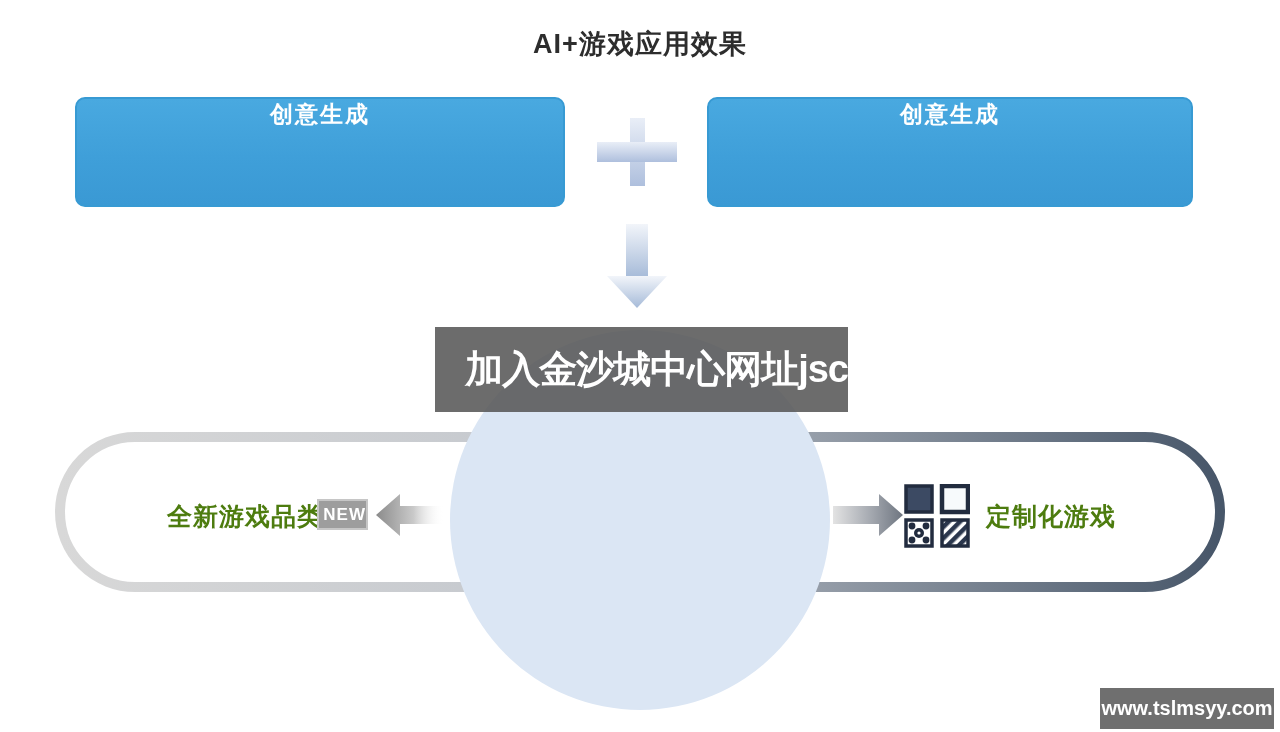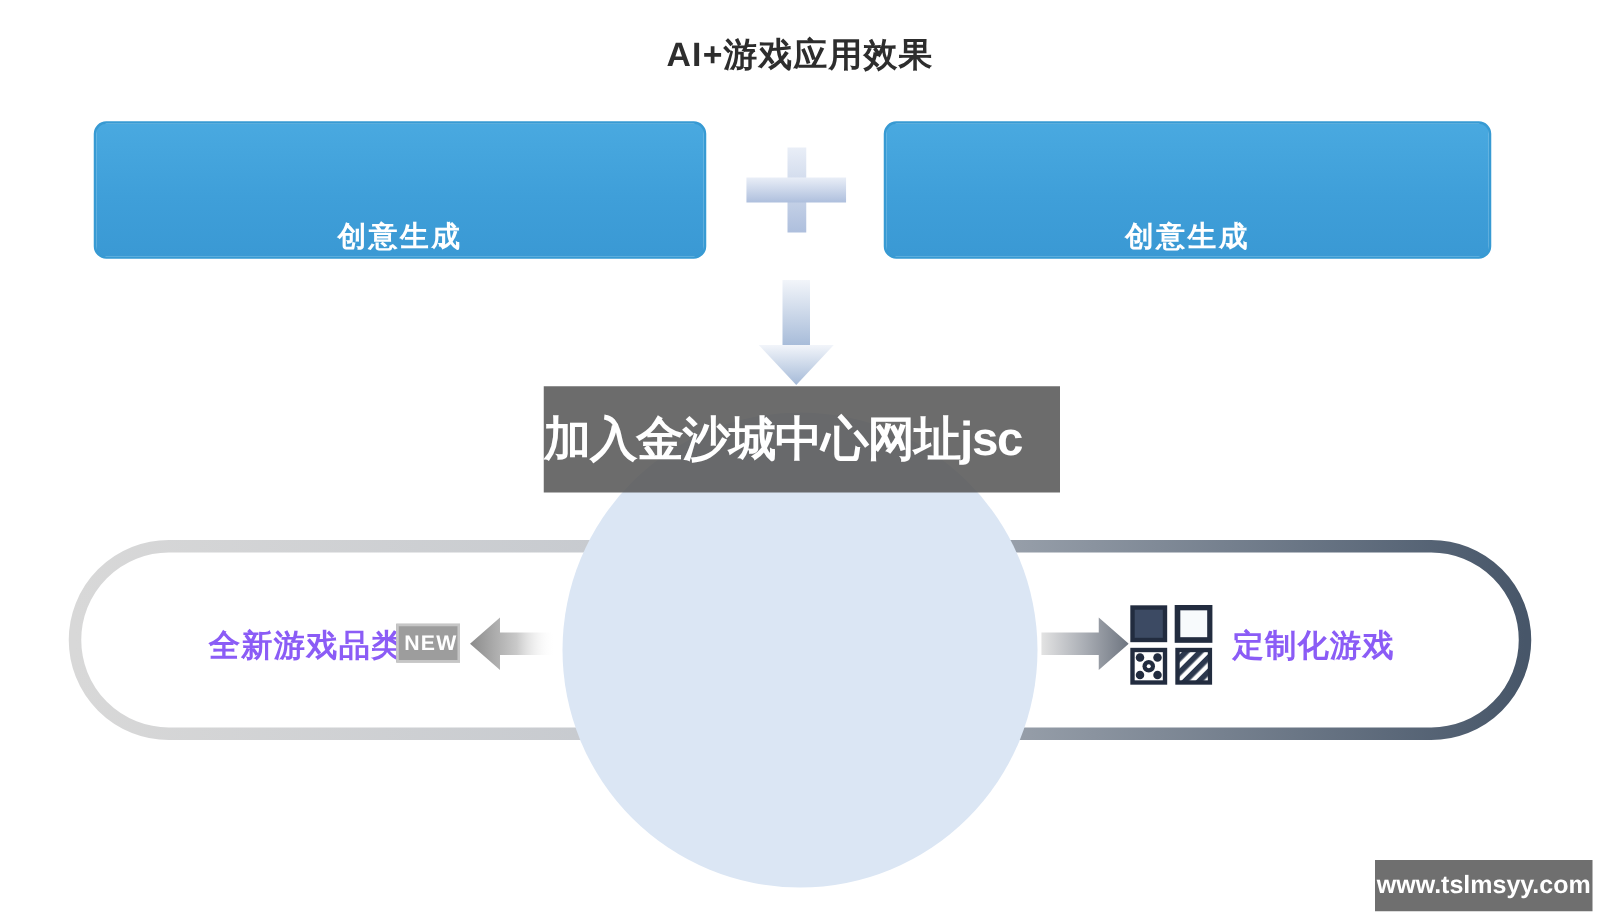--- a/index.html
+++ b/index.html
@@ -15,21 +15,21 @@
   .page-title {
     position: absolute; left: 0; right: 0; top: 26px;
     text-align: center; font-size: 27px; font-weight: bold; color: #2d2d2d;
     letter-spacing: 1px; z-index: 6;
   }
 
   .blue-box {
     position: absolute; top: 97px; height: 110px;
     background: linear-gradient(180deg, #49a9e0 0%, #3f9fd9 55%, #3a99d4 100%);
     border: 2px solid #379ad3; border-radius: 10px;
-    display: flex; align-items: flex-end; justify-content: center;
+    display: flex; align-items: flex-start; justify-content: center;
     color: #ffffff; font-size: 23px; font-weight: bold; letter-spacing: 2px;
     z-index: 5;
   }
   .blue-box.left  { left: 75px;  width: 490px; }
   .blue-box.right { left: 707px; width: 486px; }
 
   .plus-wrap   { position: absolute; left: 597px; top: 116px; z-index: 4; }
   .darrow-wrap { position: absolute; left: 605px; top: 224px; z-index: 4; }
 
   .track-wrap { position: absolute; left: 0; top: 0; z-index: 1; }
@@ -44,41 +44,41 @@
     display: flex; flex-direction: column; align-items: center;
   }
   .core .joystick { margin-top: 58px; }
   .core-label {
     margin-top: 10px; color: #ffffff; font-size: 24px; font-weight: bold;
     letter-spacing: 2px;
   }
 
   .branch-label {
     position: absolute; top: 500px; font-size: 25px; font-weight: bold;
-    color: #8b5cf6; letter-spacing: 1px; z-index: 5; white-space: nowrap;
+    color: #4d7c0f; letter-spacing: 1px; z-index: 5; white-space: nowrap;
   }
   .branch-label.left-side  { left: 167px; }
   .branch-label.right-side { left: 986px; }
 
   .new-badge {
     position: absolute; left: 317px; top: 499px; width: 51px; height: 31px;
     background: #9d9d9d; border: 2px solid #c6c6c6;
     display: flex; align-items: center; justify-content: flex-end;
     color: #ffffff; font-size: 17px; font-weight: bold; letter-spacing: 1px;
     z-index: 5;
   }
 
   .arrow-left-wrap  { position: absolute; left: 376px; top: 492px; z-index: 5; }
   .arrow-right-wrap { position: absolute; left: 833px; top: 492px; z-index: 5; }
   .grid-icon-wrap   { position: absolute; left: 904px; top: 484px; z-index: 5; }
 
   .overlay-bar {
-    position: absolute; left: 435px; top: 309px; width: 413px; height: 85px;
+    position: absolute; left: 435px; top: 327px; width: 413px; height: 85px;
     background: rgba(88, 88, 88, 0.88);
-    display: flex; align-items: center; justify-content: flex-start;
+    display: flex; align-items: center; justify-content: flex-end;
     overflow: hidden; z-index: 10;
   }
   .overlay-bar span {
     color: #ffffff; font-size: 38px; font-weight: bold; white-space: nowrap;
     letter-spacing: -1px;
   }
 
   .site-mark {
     position: absolute; left: 1100px; top: 688px; width: 174px; height: 41px;
     background: #6f6f6f; display: flex; align-items: center; justify-content: center;

